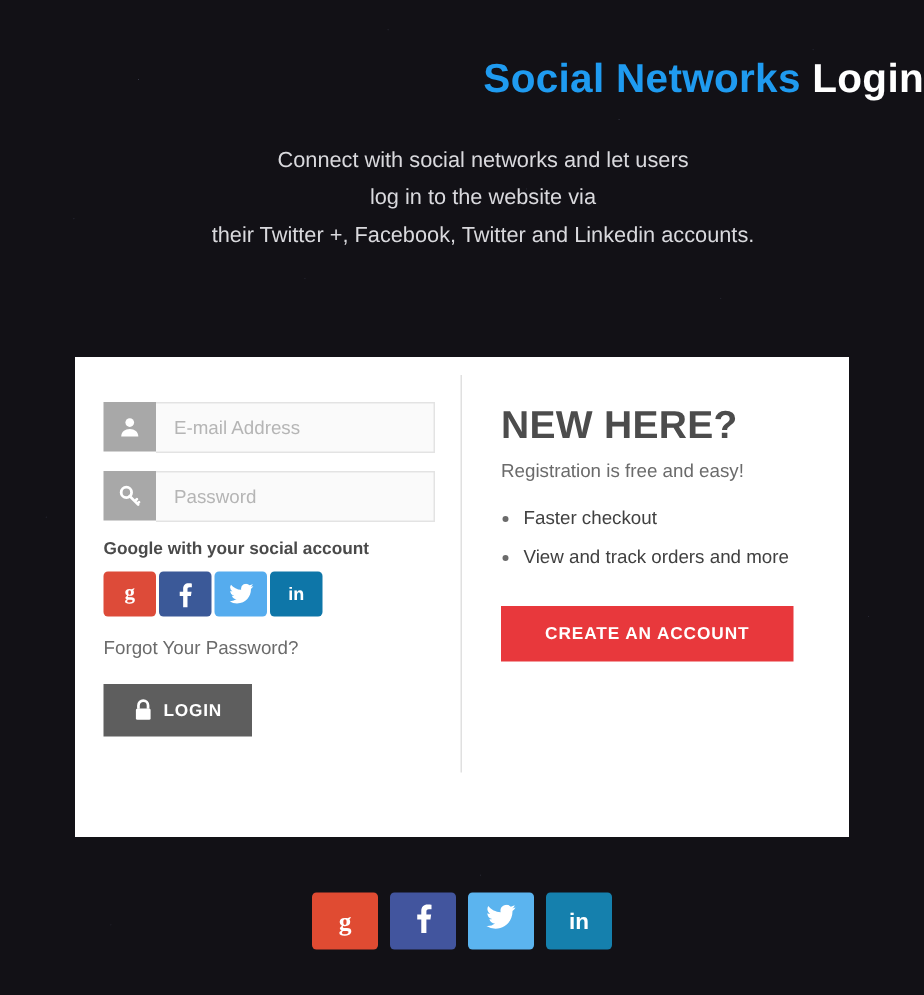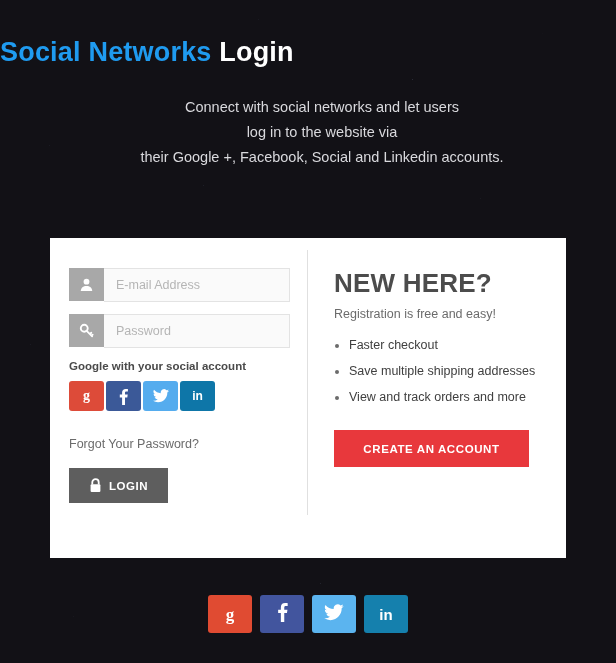--- a/index.html
+++ b/index.html
@@ -34,21 +34,21 @@
       radial-gradient(1px 1px at 12% 93%, rgba(120,130,170,.18), transparent 60%),
       radial-gradient(1px 1px at 63% 45%, rgba(125,135,175,.16), transparent 60%),
       #121116;
     pointer-events: none;
   }
 
   .page { position: relative; width: 616px; height: 663px; }
 
   
   .hero-title {
-    text-align: left;
+    text-align: right;
     padding-top: 36px;
     font-size: 27px;
     font-weight: bold;
     letter-spacing: .2px;
     line-height: 1.2;
   }
   .hero-title .accent { color: #1f9bf0; }
   .hero-title .plain  { color: #ffffff; }
 
   .hero-desc {
@@ -189,21 +189,21 @@
   .social-btn .glyph {
     font-size: 14px;
     font-weight: bold;
     line-height: 1;
     font-family: "Liberation Serif", serif;
   }
   .social-btn svg { display: block; }
 
   .forgot-link {
     display: block;
-    margin-top: 26px;
+    margin-top: 14px;
     font-size: 12.5px;
     color: #6b6b6b;
     text-decoration: none;
     cursor: pointer;
   }
 
   .login-btn {
     margin-top: 17px;
     width: 99px;
     height: 35px;
@@ -305,21 +305,21 @@
 <div class="page">
 
   <h1 class="hero-title">
     <span class="accent">Social Networks</span>
     <span class="plain">Login</span>
   </h1>
 
   <div class="hero-desc">
     <div>Connect with social networks and let users</div>
     <div>log in to the website via</div>
-    <div>their Google +, Facebook, Social and Linkedin accounts.</div>
+    <div>their Twitter +, Facebook, Twitter and Linkedin accounts.</div>
   </div>
 
   <div class="card">
 
 
     <div class="card-body">
       <div class="divider"></div>
 
       <div class="col-left">
 
@@ -379,21 +379,20 @@
           </span>
           <span class="label">LOGIN</span>
         </button>
       </div>
 
       <div class="col-right">
         <div class="new-here-title">NEW HERE?</div>
         <div class="new-here-sub">Registration is free and easy!</div>
         <ul class="benefit-list">
           <li class="benefit-item">Faster checkout</li>
-          <li class="benefit-item">Save multiple shipping addresses</li>
           <li class="benefit-item">View and track orders and more</li>
         </ul>
         <button class="create-btn">CREATE AN ACCOUNT</button>
       </div>
     </div>
   </div>
 
   <div class="bottom-social">
     <div class="big-btn" style="background: rgb(224, 75, 50);">
       <span class="glyph">g</span>

